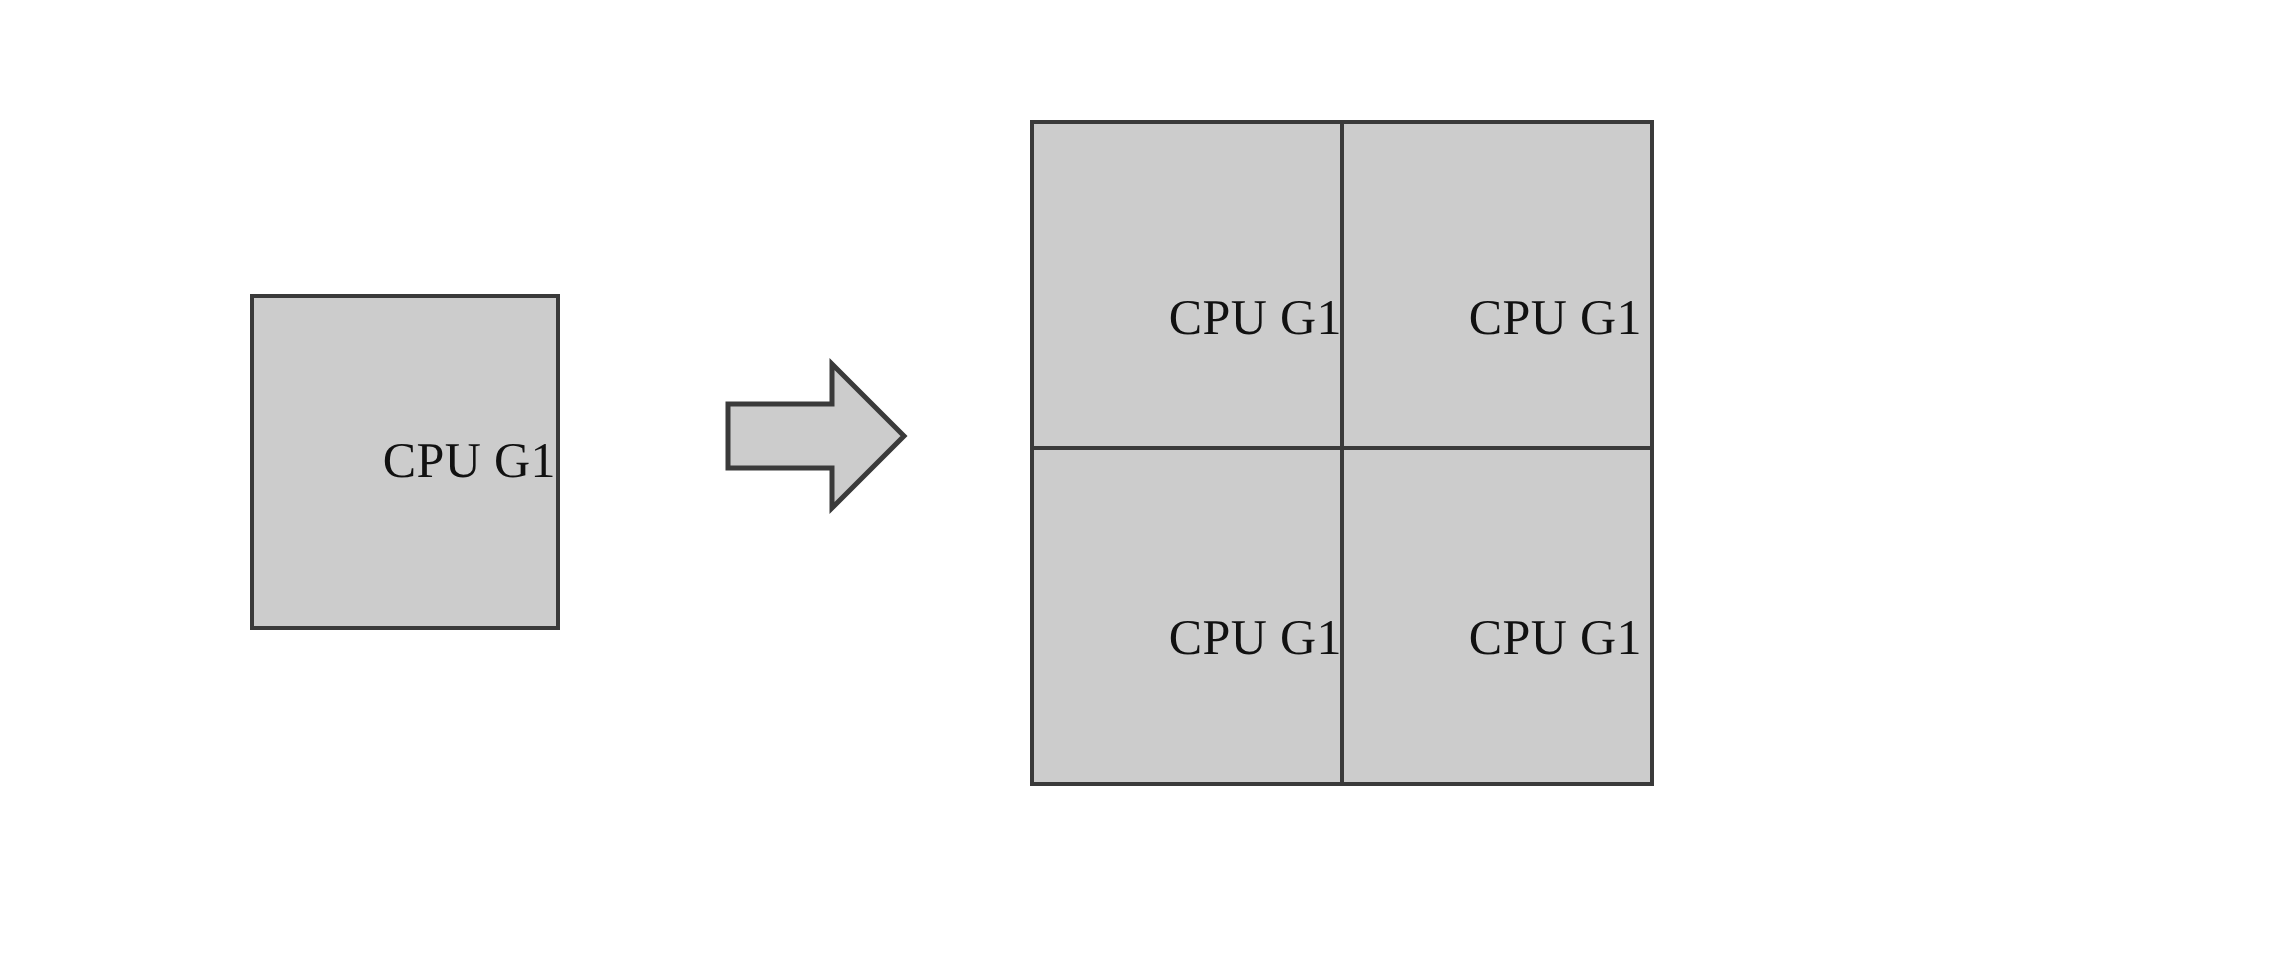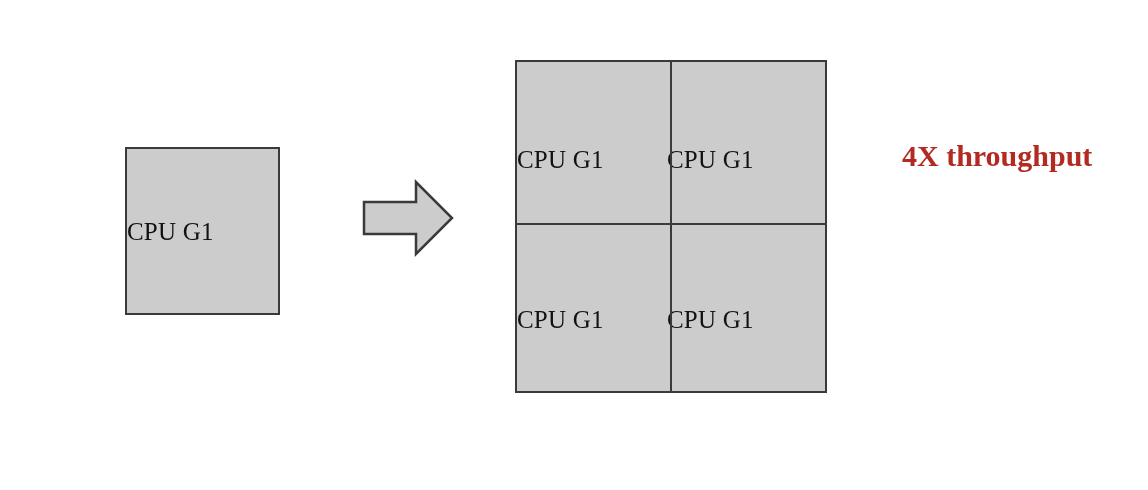--- a/index.html
+++ b/index.html
@@ -22,21 +22,21 @@
   .block {
     position: absolute;
     box-sizing: border-box;
     background: #cccccc;
     border: 2px solid #3a3a3a;
   }
   .block-label {
     position: absolute;
     width: 100%;
     left: 0;
-    text-align: left;
+    text-align: right;
     color: #111111;
     font-family: "Liberation Serif", "DejaVu Serif", serif;
     font-size: 25px;
     line-height: 1;
     letter-spacing: 0.2px;
     white-space: nowrap;
   }
 
   
   #single-cpu-box {
@@ -153,15 +153,14 @@
     </div>
 
     <div class="grid-cell r1 c1">
       <span class="block-label">CPU G1</span>
     </div>
 
     <div class="grid-divider" id="grid-divider-vertical"></div>
     <div class="grid-divider" id="grid-divider-horizontal"></div>
   </div>
 
-  <div id="throughput-annotation">4X throughput</div>
 
 </div>
 
 </body></html>

